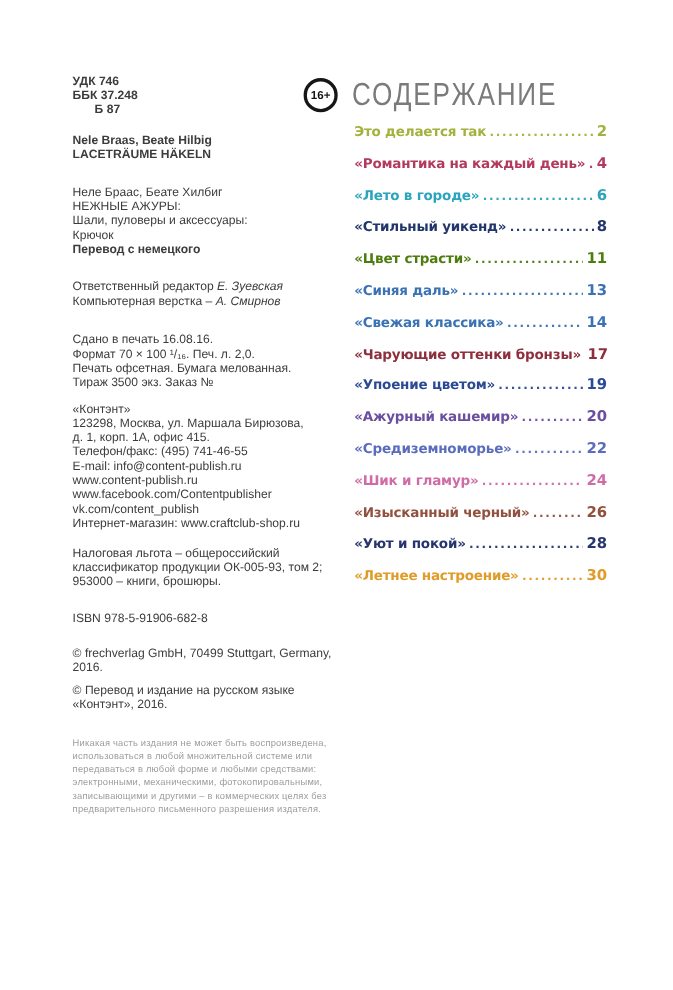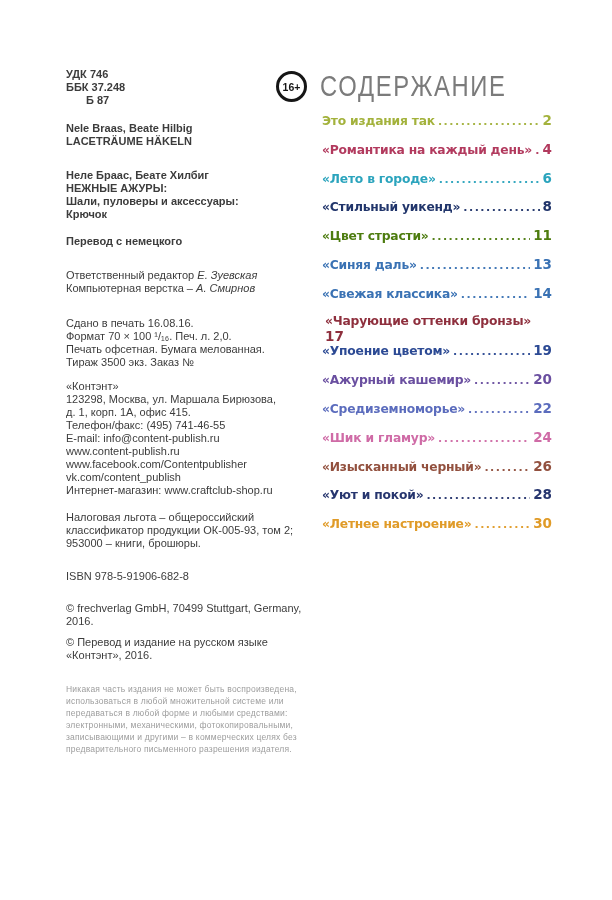--- a/index.html
+++ b/index.html
@@ -19,21 +19,21 @@
     left: 66px;
     top: 68px;
     width: 250px;
     font-size: 11px;
     line-height: 13px;
     color: #3c3c3c;
   }
   .codes { font-weight: bold; margin-bottom: 15px; }
   .codes .indent { padding-left: 20px; }
   .authors-de { font-weight: bold; margin-bottom: 21px; }
-  .authors-ru { font-weight: bold; margin-bottom: 14px; }
+  .authors-ru { font-weight: normal; }
   .translation { font-weight: bold; margin-bottom: 21px; }
   .editors { margin-bottom: 22px; }
   .editors .name { font-style: italic; }
   .printinfo { margin-bottom: 11px; }
   .publisher { margin-bottom: 14px; }
   .taxnote { margin-bottom: 15px; width: 252px; }
   .isbn { margin-bottom: 19px; margin-top: 20px; }
   .copy-de { margin-bottom: 8px; width: 240px; }
   .copy-ru { margin-bottom: 21px; width: 240px; }
   .legal {
@@ -168,21 +168,21 @@
 
     <div class="legal">Никакая часть издания не может быть воспроизведена, использоваться в любой множительной системе или передаваться в любой форме и любыми средствами: электронными, механическими, фотокопировальными, записывающими и другими – в коммерческих целях без предварительного письменного разрешения издателя.</div>
   </div>
 
   <div class="age-badge">16+</div>
 
   <div class="toc-title" style="color: rgb(123, 123, 123);">СОДЕРЖАНИЕ</div>
 
   <div class="toc-list">
     <div class="toc-row" style="color: rgb(163, 178, 60);">
-      <span class="toc-label">Это издания так</span>
+      <span class="toc-label">Это делается так</span>
         <span class="toc-dots"></span>
         <span class="toc-page">2</span>
     </div>
     <div class="toc-row" style="color: rgb(178, 58, 94);">
       <span class="toc-label">«Романтика на каждый день»</span>
         <span class="toc-dots"></span>
         <span class="toc-page">4</span>
     </div>
     <div class="toc-row" style="color: rgb(43, 164, 189);">
       <span class="toc-label">«Лето в городе»</span>
@@ -202,21 +202,21 @@
     <div class="toc-row" style="color: rgb(58, 114, 180);">
       <span class="toc-label">«Синяя даль»</span>
         <span class="toc-dots"></span>
         <span class="toc-page">13</span>
     </div>
     <div class="toc-row" style="color: rgb(58, 114, 180);">
       <span class="toc-label">«Свежая классика»</span>
         <span class="toc-dots"></span>
         <span class="toc-page">14</span>
     </div>
-    <div class="toc-row" style="color: rgb(142, 47, 61); flex-direction: column;">
+    <div class="toc-row" style="color: rgb(142, 47, 61);">
       <span class="toc-label">«Чарующие оттенки бронзы»</span>
         <span class="toc-dots"></span>
         <span class="toc-page">17</span>
     </div>
     <div class="toc-row" style="color: rgb(44, 74, 148);">
       <span class="toc-label">«Упоение цветом»</span>
         <span class="toc-dots"></span>
         <span class="toc-page">19</span>
     </div>
     <div class="toc-row" style="color: rgb(106, 79, 160);">

